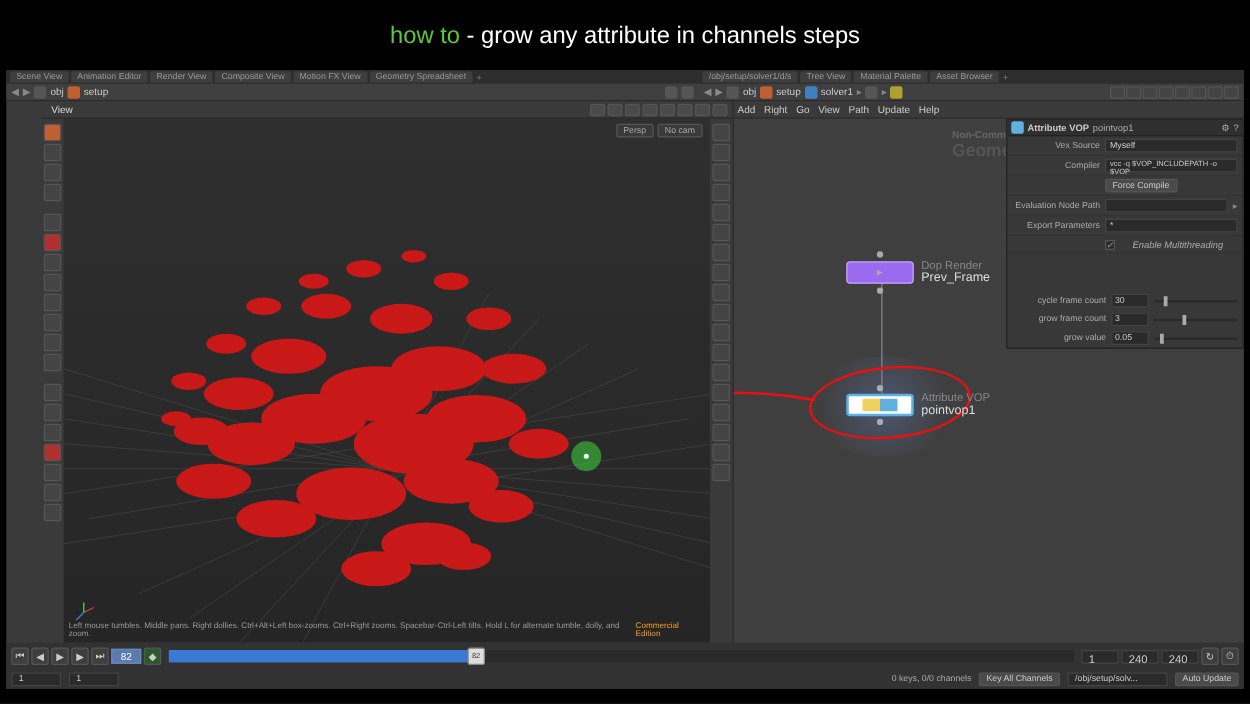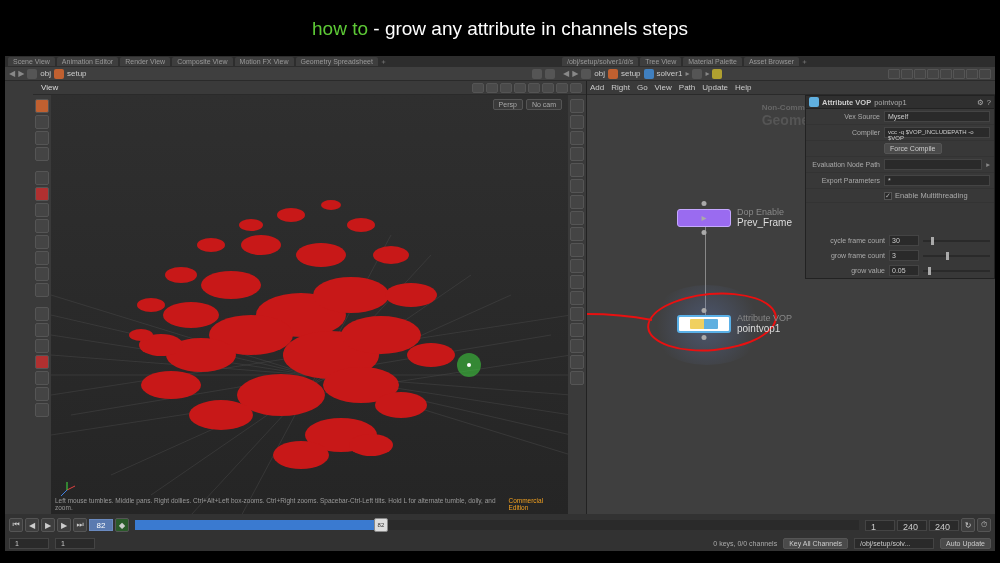--- a/index.html
+++ b/index.html
@@ -46,21 +46,21 @@
 .port.bot { bottom:-9px; }
 .wire { position:absolute; border-left:1px solid #888; }
 .param-panel { position:absolute; top:0; right:0; width:190px; background:#383838; border:1px solid #222; font-size:7.5px; }
 .pp-header { height:13px; background:#2f2f2f; display:flex; align-items:center; padding:0 3px; gap:3px; border-bottom:1px solid #222; }
 .pp-title { color:#ccc; font-weight:bold; }
 .pp-node { color:#aaa; }
 .pp-row { display:flex; align-items:center; padding:2px 4px; gap:4px; border-bottom:1px solid #333; }
 .pp-label { width:70px; text-align:right; color:#aaa; font-size:7px; }
 .pp-val { flex:1; background:#2a2a2a; border:1px solid #444; padding:1px 3px; color:#ccc; font-size:7px; height:11px; }
 .pp-btn { background:#4a4a4a; border:1px solid #555; padding:1px 5px; font-size:7px; color:#ccc; border-radius:2px; }
-.pp-check { display:flex; align-items:center; gap:3px; }
+.pp-check { display:flex; align-items:center; gap:14px;font-style:italic; }
 .pp-check .box { width:8px; height:8px; background:#2a2a2a; border:1px solid #555; }
 .pp-check .box.on::after { content:"✓"; color:#aaa; font-size:7px; position:relative; top:-2px; }
 .slider-row { display:flex; align-items:center; padding:2px 4px; gap:4px; font-size:7px; }
 .slider-row .sl-label { width:75px; text-align:right; color:#aaa; }
 .slider-row .sl-val { width:30px; background:#2a2a2a; border:1px solid #444; padding:1px 2px; color:#ccc; height:11px; }
 .slider-row .sl-track { flex:1; height:2px; background:#2a2a2a; position:relative; }
 .slider-row .sl-thumb { position:absolute; top:-3px; width:3px; height:8px; background:#aaa; }
 .timeline { height:22px; background:#323232; display:flex; align-items:center; padding:0 4px; gap:2px; }
 .tl-btn { width:14px; height:14px; background:#3e3e3e; border:1px solid #555; border-radius:2px; display:flex; align-items:center; justify-content:center; color:#ccc; font-size:8px; }
 .tl-frame { width:24px; height:12px; background:#5a7ab0; border:1px solid #6a8ac0; color:#fff; font-size:8px; text-align:center; line-height:11px; }
@@ -296,21 +296,21 @@
 
         <div class="wire" style="left:118px; top:130px; height:90px;"></div>
 
         <div class="node" style="left:90px; top:112px;">
           <div class="node-body purple">
             <div class="port top"></div>
             <div class="port bot"></div>
             <span style="font-size:10px;">▸</span>
           </div>
           <div>
-            <div class="node-label" style="color:#888;font-size:9px;">Dop Enable</div>
+            <div class="node-label" style="color:#888;font-size:9px;">Dop Render</div>
             <div class="node-label">Prev_Frame</div>
           </div>
         </div>
 
         <div class="node-halo" style="left:60px; top:190px;"></div>
         <div class="red-oval" style="left:60px; top:198px; width:130px; height:58px; transform:rotate(-5deg);"></div>
         <svg class="red-arrow" style="left:-50px; top:210px; width:120px; height:30px;">
           <path d="M 115 15 Q 60 5 5 12" stroke="#e91010" stroke-width="2" fill="none"></path>
           <path d="M 5 12 L 12 6 L 10 18 Z" fill="#e91010"></path>
         </svg>

